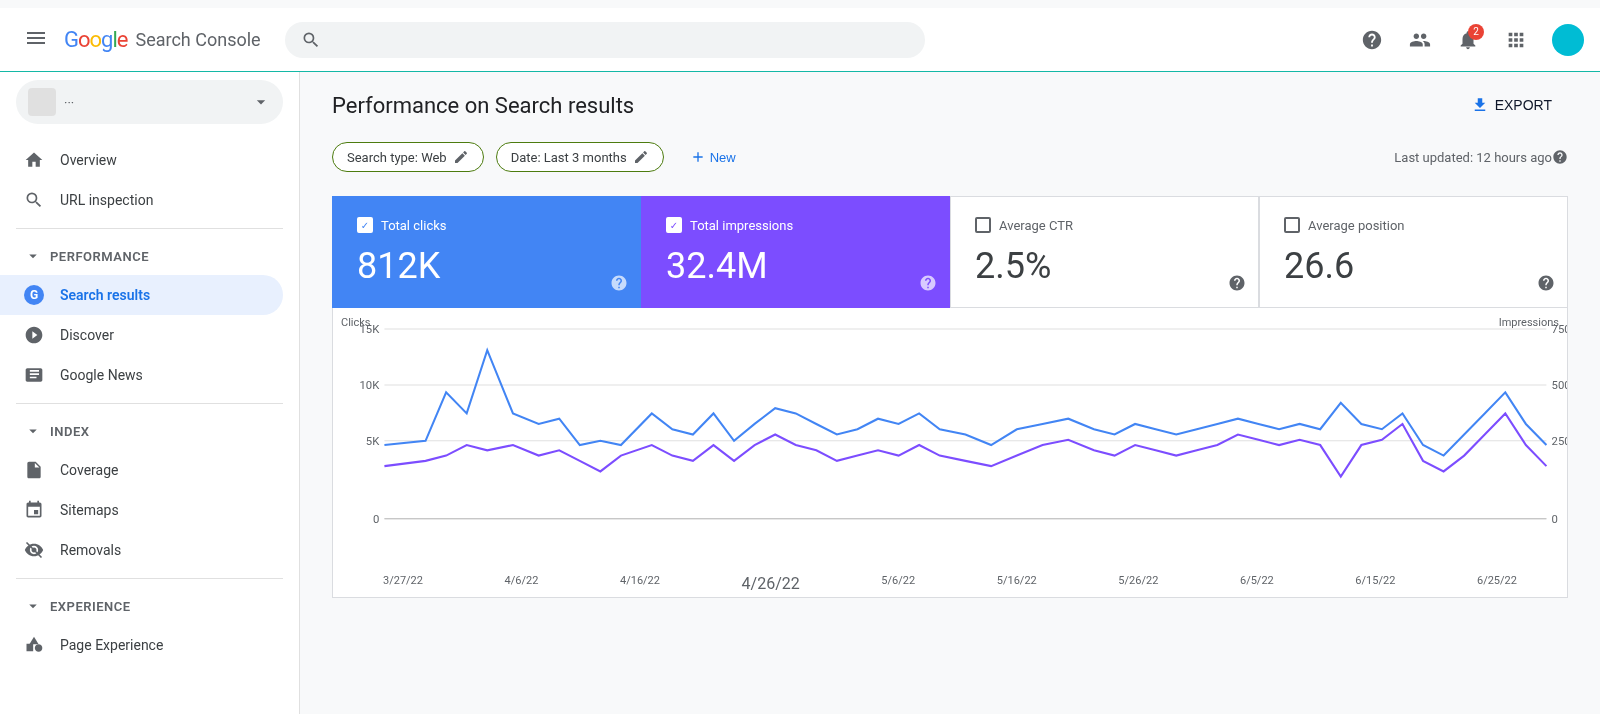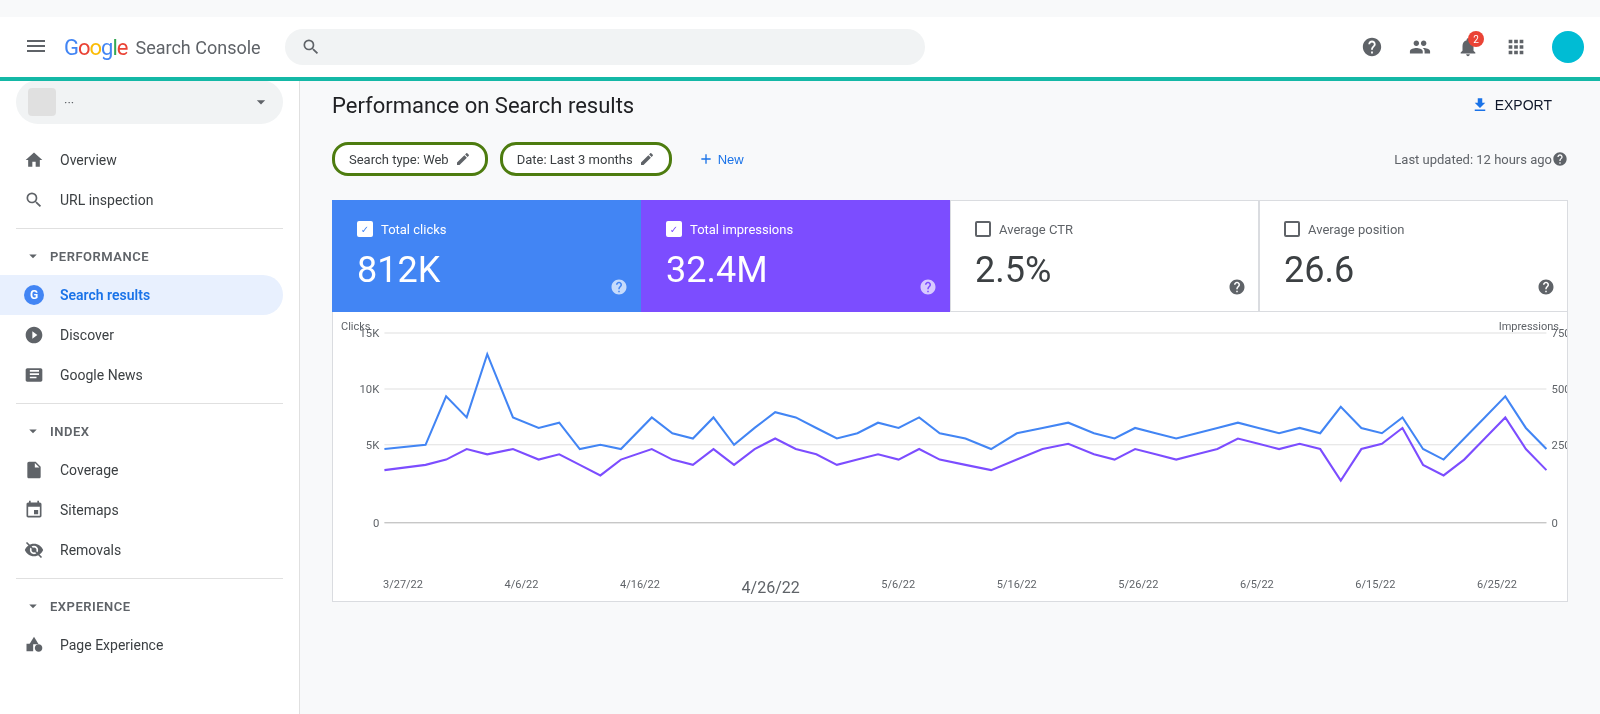--- a/index.html
+++ b/index.html
@@ -1,22 +1,22 @@
 <!DOCTYPE html>
 <html><head>
   <meta charset="utf-8">
   <style>
     * { box-sizing: border-box; margin: 0; padding: 0; }
     body { font-family: 'Google Sans', Roboto, Arial, sans-serif; background: #f8f9fa; color: #202124; font-size: 14px; }
 
     
     .header {
       display: flex; align-items: center; background: #fff; height: 64px;
-      padding: 0 16px; border-bottom: 4px solid #14b8a6; position: fixed;
-      top: 17px; left: 0; right: 0; z-index: 100;
+      padding: 0 16px; border-bottom: 1px solid #14b8a6; position: fixed;
+      top: 8px; left: 0; right: 0; z-index: 100;
     }
     .header-menu-icon { cursor: pointer; padding: 8px; margin-right: 8px; }
     .header-logo { display: flex; align-items: center; gap: 4px; text-decoration: none; }
     .google-logo { font-size: 22px; font-weight: 400; letter-spacing: -1px; }
     .g-blue { color: #4285f4; }
     .g-red { color: #ea4335; }
     .g-yellow { color: #fbbc05; }
     .g-green { color: #34a853; }
     .header-product { font-size: 18px; color: #5f6368; margin-left: 4px; font-weight: 400; }
     .header-search {
@@ -78,21 +78,21 @@
     .export-btn {
       display: flex; align-items: center; gap: 6px; color: #0f172a;
       font-size: 14px; font-weight: 500; cursor: pointer; padding: 8px 16px;
       border-radius: 4px; background: transparent; border: none;
     }
 
     
     .filter-bar { display: flex; align-items: center; gap: 12px; margin-bottom: 24px; flex-wrap: wrap; }
     .filter-chip {
       display: flex; align-items: center; gap: 6px; padding: 6px 14px;
-      border: 3px solid #4d7c0f; border-radius: 16px; font-size: 13px;
+      border: 1px solid #4d7c0f; border-radius: 16px; font-size: 13px;
       color: #3c4043; cursor: pointer; background: #fff;
     }
     .new-filter-btn {
       display: flex; align-items: center; gap: 4px; padding: 6px 14px;
       color: #1a73e8; font-size: 13px; font-weight: 500; cursor: pointer;
       border: none; background: none;
     }
     .last-updated { margin-left: auto; font-size: 13px; color: #5f6368; display: flex; align-items: center; }
 
     

